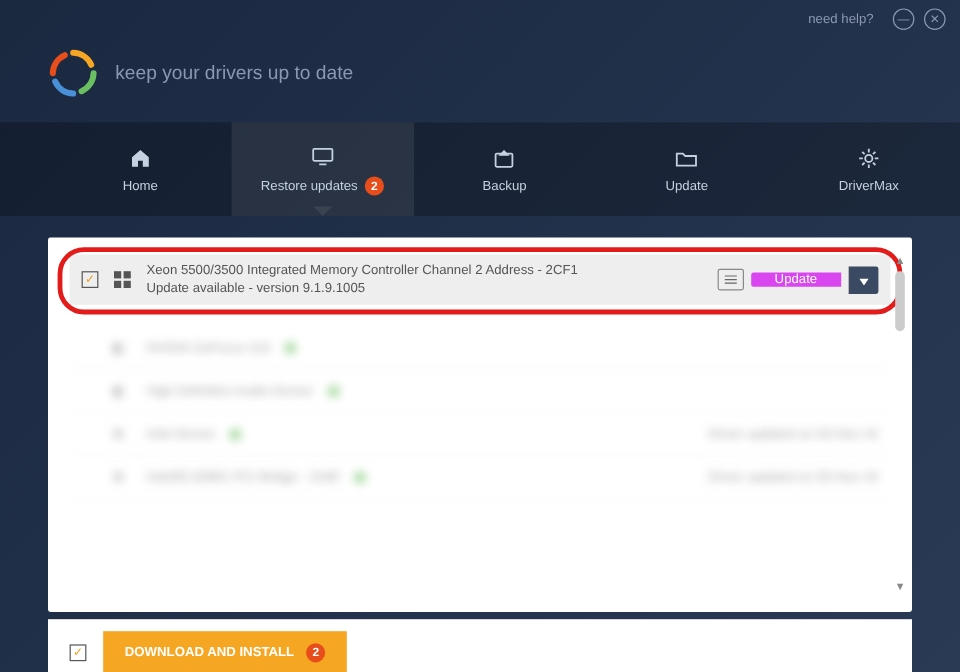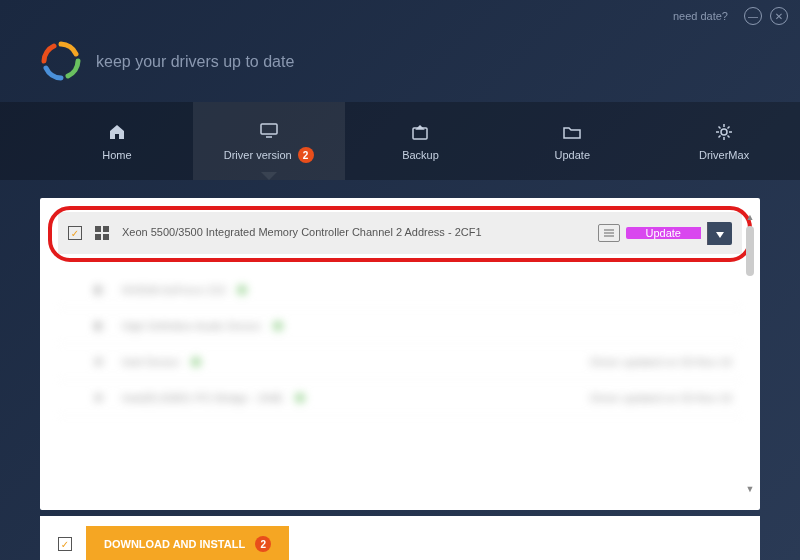--- a/index.html
+++ b/index.html
@@ -35,21 +35,21 @@
 .scrollbar { position: absolute; right: 4px; top: 14px; bottom: 14px; width: 12px; }
 .scroll-arrow { width: 12px; height: 12px; color: #888; font-size: 9px; text-align: center; cursor: pointer; }
 .scroll-thumb { position: absolute; top: 14px; right: 2px; width: 8px; height: 50px; background: #ccc; border-radius: 4px; cursor: pointer; }
 .bottom-bar { background: #fff; margin: 6px 40px 0; padding: 10px 18px; display: flex; align-items: center; gap: 14px; }
 .dl-btn { background: #f5a623; color: #fff; font-size: 11px; font-weight: bold; padding: 10px 18px; border: none; cursor: pointer; display: flex; align-items: center; gap: 10px; }
 </style>
 </head>
 <body>
 
 <div class="topbar">
-  <span class="help-link">need date?</span>
+  <span class="help-link">need help?</span>
   <span class="win-btn">—</span>
   <span class="win-btn">✕</span>
 </div>
 
 <div class="header">
   <div class="logo">
     <svg viewBox="0 0 42 42" class="logo-arrows">
       <path d="M21 4 A17 17 0 0 1 36 14" stroke="#f5a623" stroke-width="5" fill="none" stroke-linecap="round"></path>
       <path d="M38 21 A17 17 0 0 1 28 36" stroke="#6ac060" stroke-width="5" fill="none" stroke-linecap="round"></path>
       <path d="M21 38 A17 17 0 0 1 6 28" stroke="#4a90d9" stroke-width="5" fill="none" stroke-linecap="round"></path>
@@ -71,21 +71,21 @@
     <span>Home</span>
   </div>
   <div class="nav-item active">
     <span class="nav-icon">
         <svg width="20" height="20" viewBox="0 0 20 20" fill="none" stroke="#c5d0e0" stroke-width="1.5">
           <rect x="2" y="4" width="16" height="10" rx="1"></rect>
           <line x1="7" y1="17" x2="13" y2="17"></line>
         </svg>
       </span>
     <span class="nav-label">
-      <span>Driver version</span>
+      <span>Restore updates</span>
       <span class="badge">2</span>
     </span>
   </div>
   <div class="nav-item">
     <span class="nav-icon">
         <svg width="20" height="20" viewBox="0 0 20 20" fill="none" stroke="#c5d0e0" stroke-width="1.5">
           <rect x="3" y="6" width="14" height="11" rx="1"></rect>
           <path d="M10 4l3 3H7z" fill="#c5d0e0"></path>
         </svg>
       </span>
@@ -116,20 +116,21 @@
   <div class="driver-row">
     <span class="checkbox">✓</span>
     <span class="win-icon"><svg width="16" height="16" viewBox="0 0 16 16" fill="#555">
           <rect x="1" y="1" width="6" height="6"></rect>
           <rect x="9" y="1" width="6" height="6"></rect>
           <rect x="1" y="9" width="6" height="6"></rect>
           <rect x="9" y="9" width="6" height="6"></rect>
         </svg></span>
     <div class="driver-info">
       <div>Xeon 5500/3500 Integrated Memory Controller Channel 2 Address - 2CF1</div>
+      <div>Update available - version 9.1.9.1005</div>
     </div>
     <div class="update-btn-group">
       <span class="detail-icon">
           <svg width="12" height="10" viewBox="0 0 12 10" fill="none" stroke="#666">
             <line x1="1" y1="2" x2="11" y2="2"></line>
             <line x1="1" y1="5" x2="11" y2="5"></line>
             <line x1="1" y1="8" x2="11" y2="8"></line>
           </svg>
         </span>
       <button class="update-btn">Update</button>

